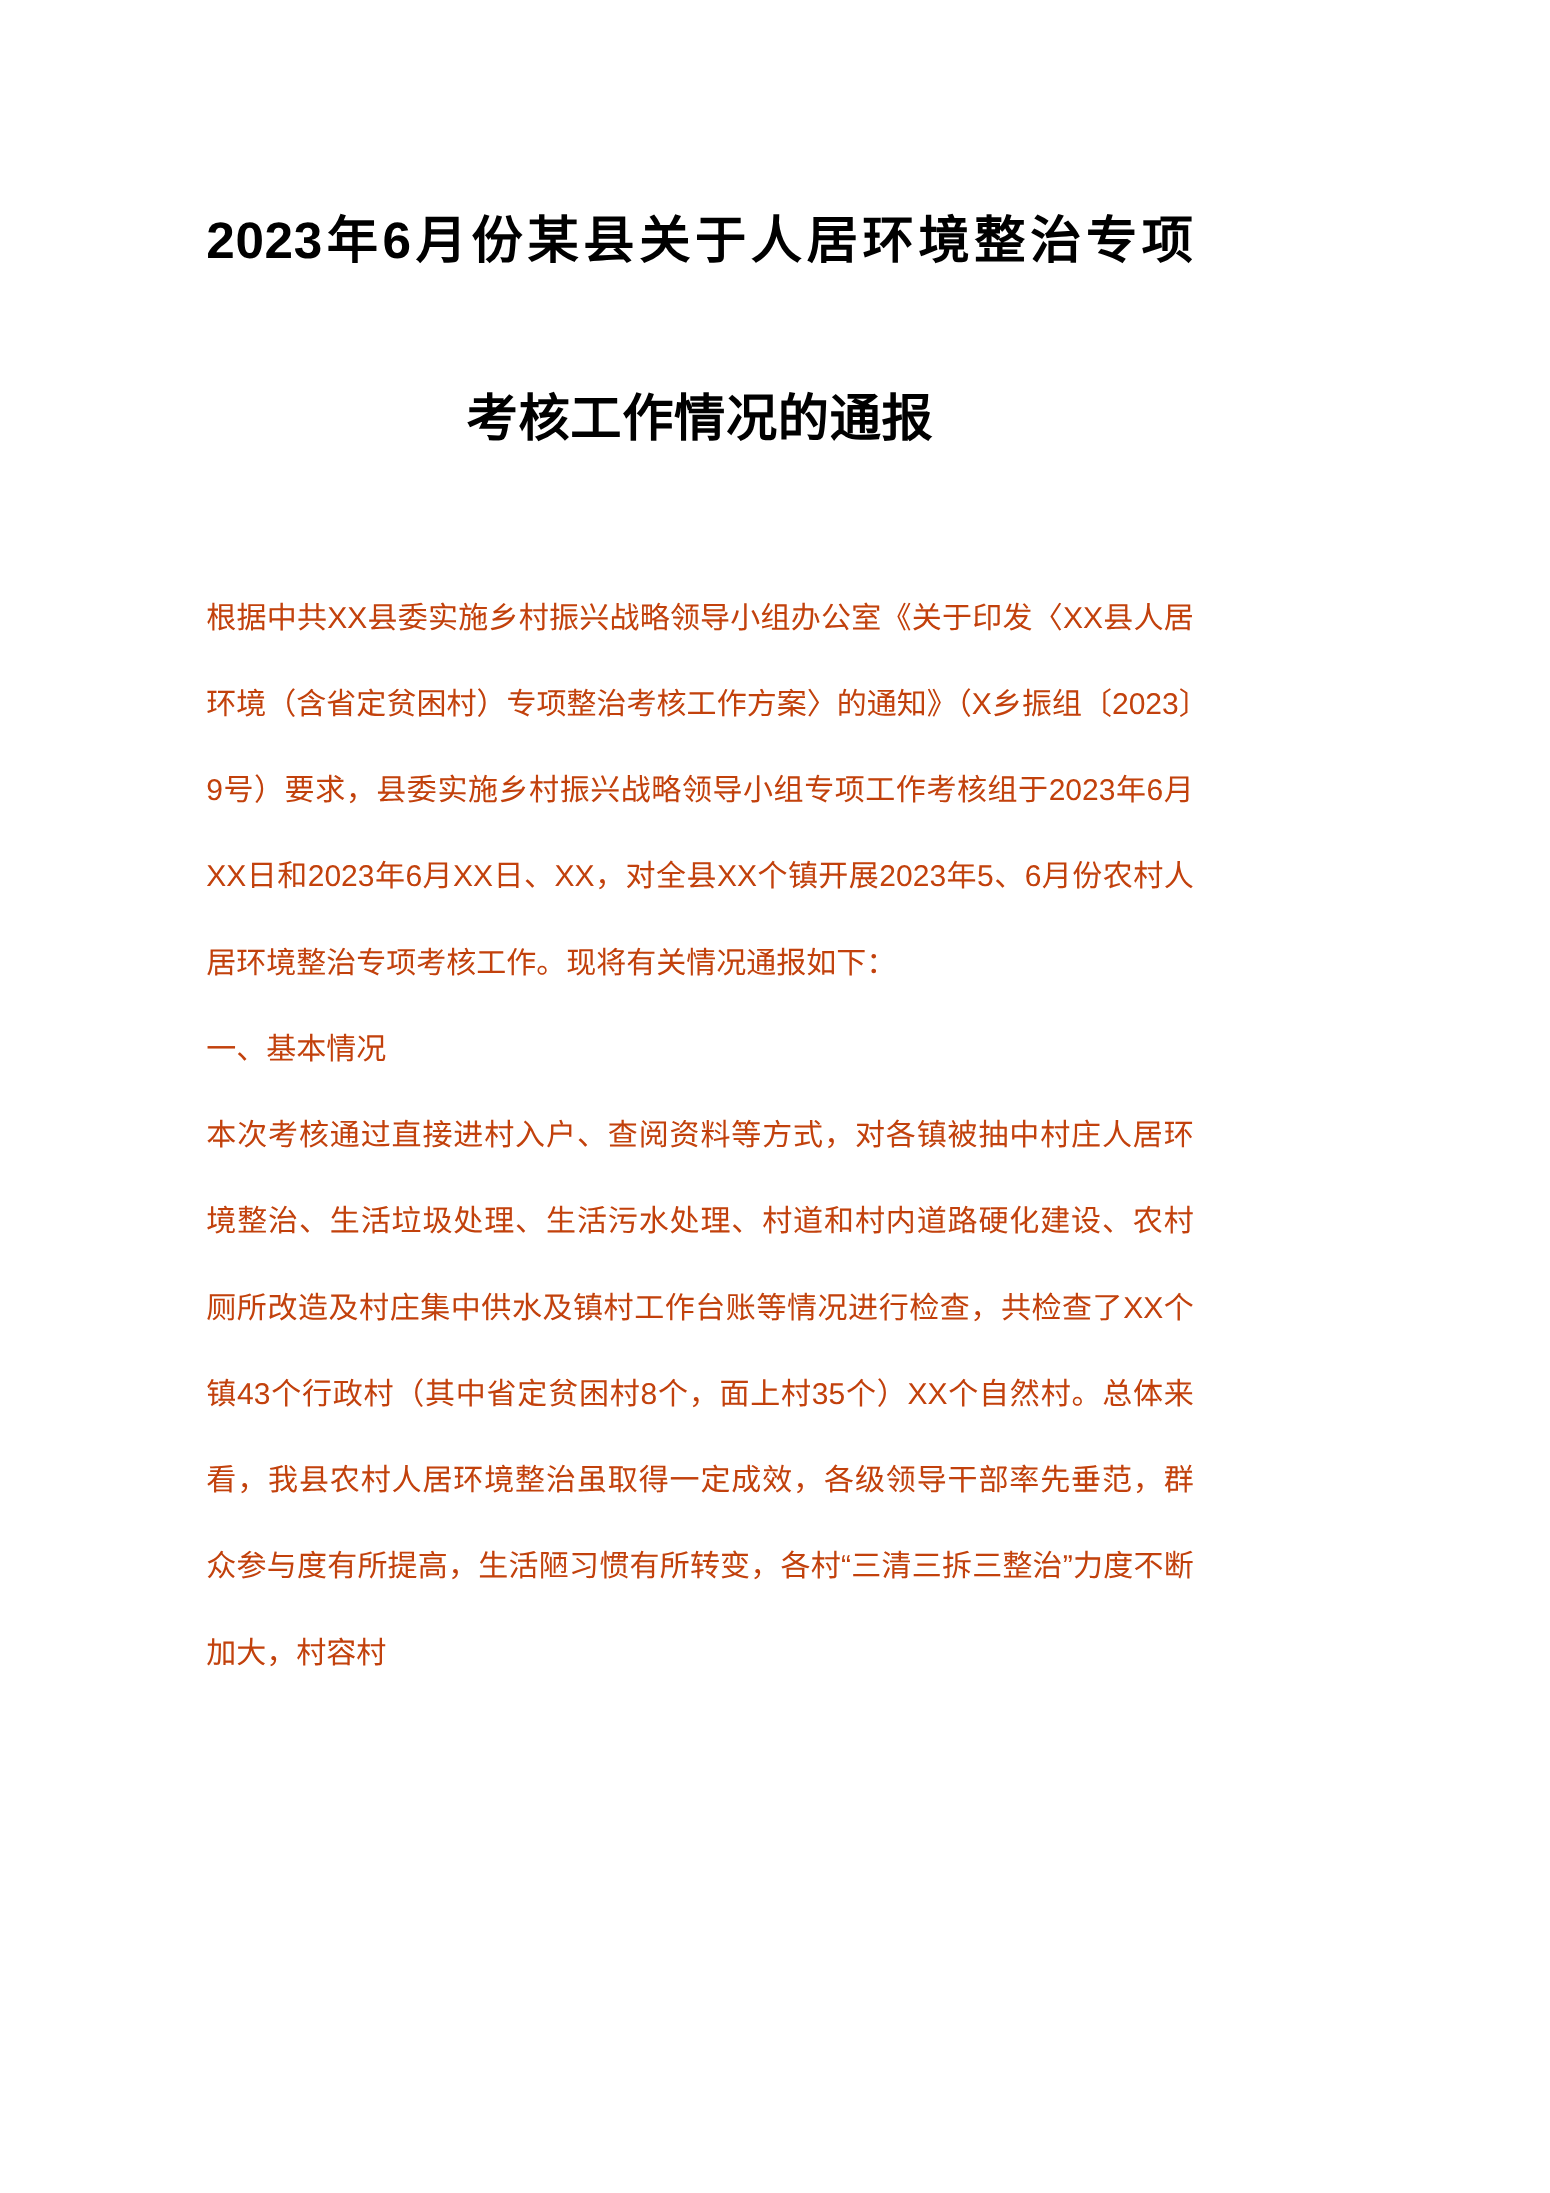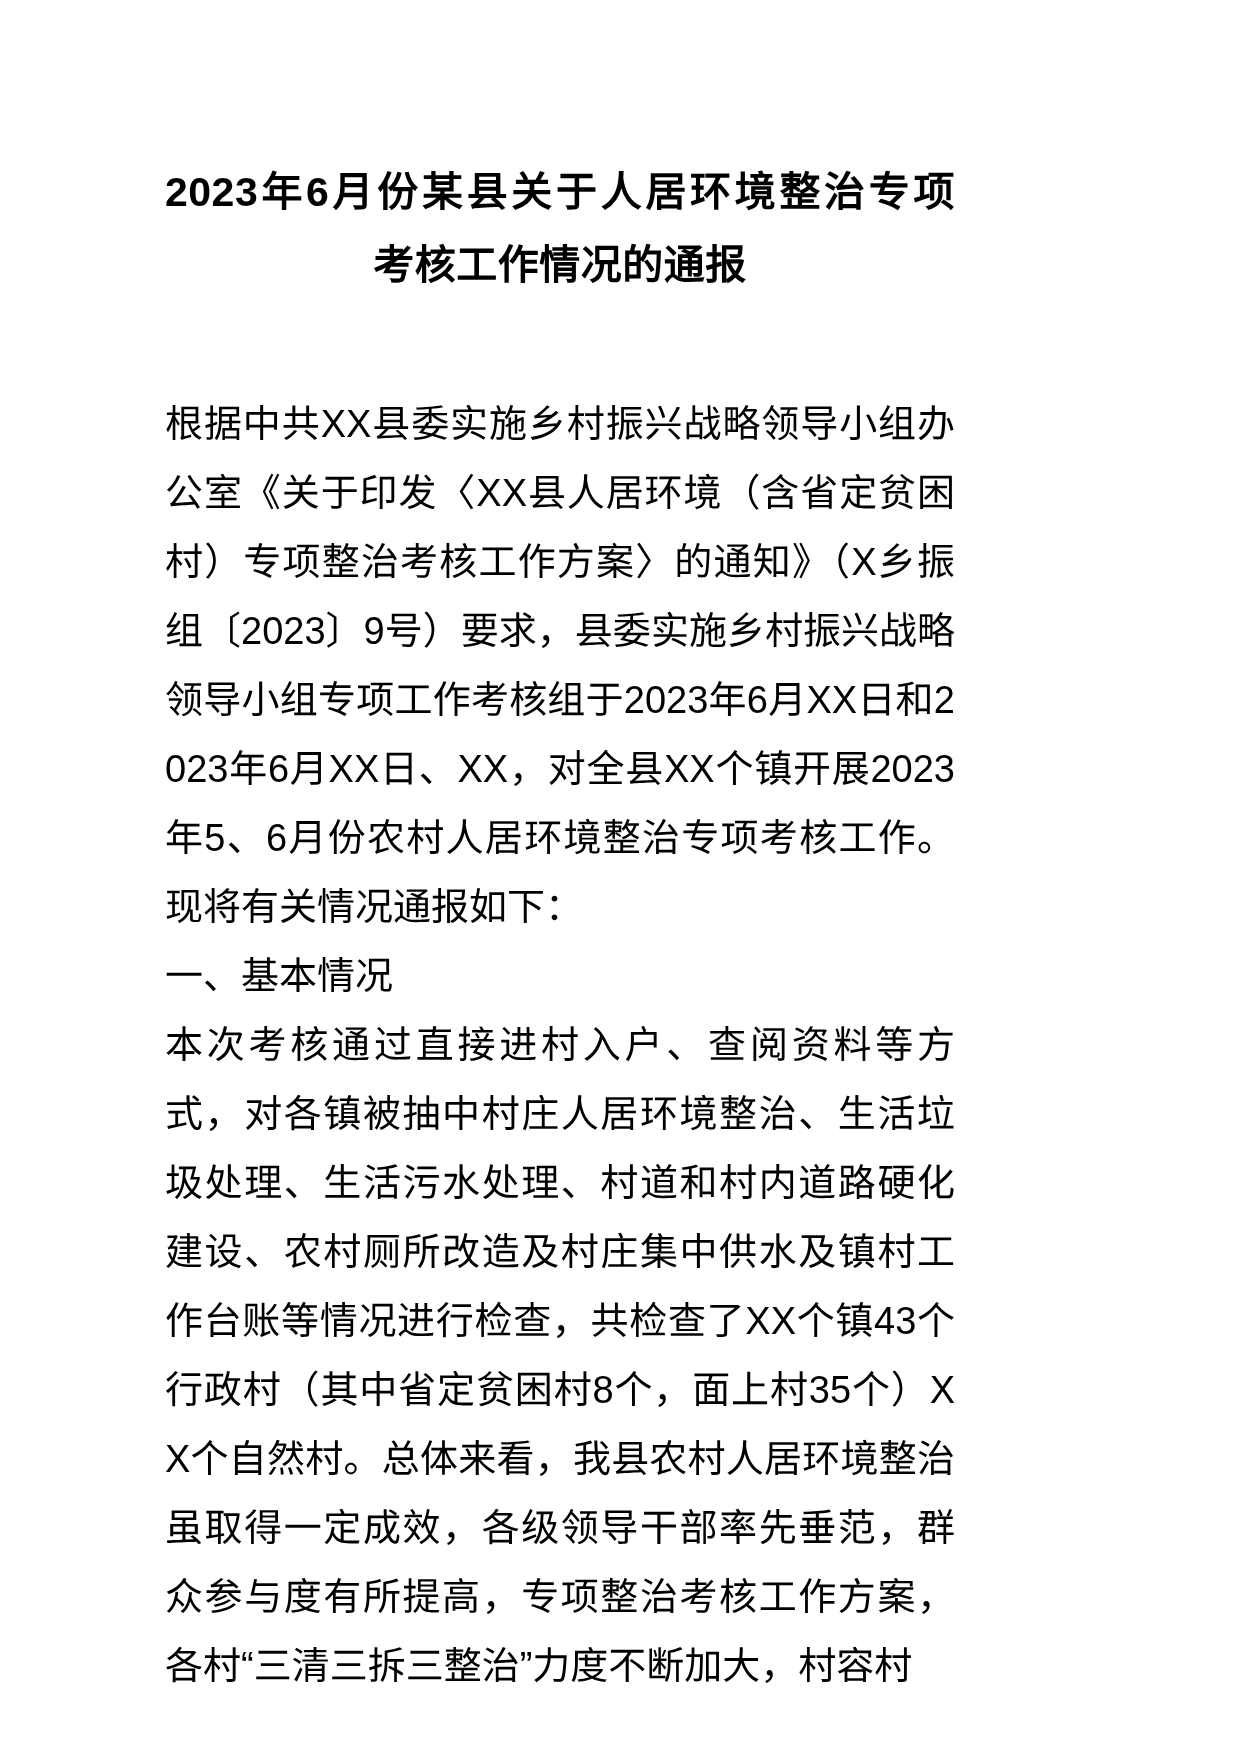--- a/index.html
+++ b/index.html
@@ -40,37 +40,37 @@
     color: #000000;
   }
   .doc-title .title-line-1 {
     display: block;
     text-align: justify;
     text-align-last: justify;
     white-space: nowrap;
   }
   .doc-title .title-line-2 {
     display: block;
-    margin-top: 32px;
+    margin-top: 102px;
     text-align: center;
     text-align-last: center;
     white-space: nowrap;
   }
   
   .body-block {
     margin-top: 104px;
   }
   p.para {
     margin: 0;
-    font-size: 38px;
+    font-size: 24px;
     line-height: 69px;
     text-align: justify;
     text-align-last: left;
     text-justify: inter-ideograph;
-    color: #000000;
+    color: #c2410c;
     word-break: break-all;
   }
   p.para.heading-para {
     text-align: right;
   }
 </style>
 </head>
 <body>
 
 <div class="page">
@@ -80,17 +80,17 @@
       <span class="title-line-1">2023年6月份某县关于人居环境整治专项</span>
       <span class="title-line-2">考核工作情况的通报</span>
     </h1>
 
     <div class="body-block">
 
       <p class="para">根据中共XX县委实施乡村振兴战略领导小组办公室《关于印发〈XX县人居环境（含省定贫困村）专项整治考核工作方案〉的通知》（X乡振组〔2023〕9号）要求，县委实施乡村振兴战略领导小组专项工作考核组于2023年6月XX日和2023年6月XX日、XX，对全县XX个镇开展2023年5、6月份农村人居环境整治专项考核工作。现将有关情况通报如下：</p>
 
       <p class="para heading-para">一、基本情况</p>
 
-      <p class="para">本次考核通过直接进村入户、查阅资料等方式，对各镇被抽中村庄人居环境整治、生活垃圾处理、生活污水处理、村道和村内道路硬化建设、农村厕所改造及村庄集中供水及镇村工作台账等情况进行检查，共检查了XX个镇43个行政村（其中省定贫困村8个，面上村35个）XX个自然村。总体来看，我县农村人居环境整治虽取得一定成效，各级领导干部率先垂范，群众参与度有所提高，专项整治考核工作方案，各村“三清三拆三整治”力度不断加大，村容村</p>
+      <p class="para">本次考核通过直接进村入户、查阅资料等方式，对各镇被抽中村庄人居环境整治、生活垃圾处理、生活污水处理、村道和村内道路硬化建设、农村厕所改造及村庄集中供水及镇村工作台账等情况进行检查，共检查了XX个镇43个行政村（其中省定贫困村8个，面上村35个）XX个自然村。总体来看，我县农村人居环境整治虽取得一定成效，各级领导干部率先垂范，群众参与度有所提高，生活陋习惯有所转变，各村“三清三拆三整治”力度不断加大，村容村</p>
 
     </div>
   </div>
 </div>
 
 </body></html>

